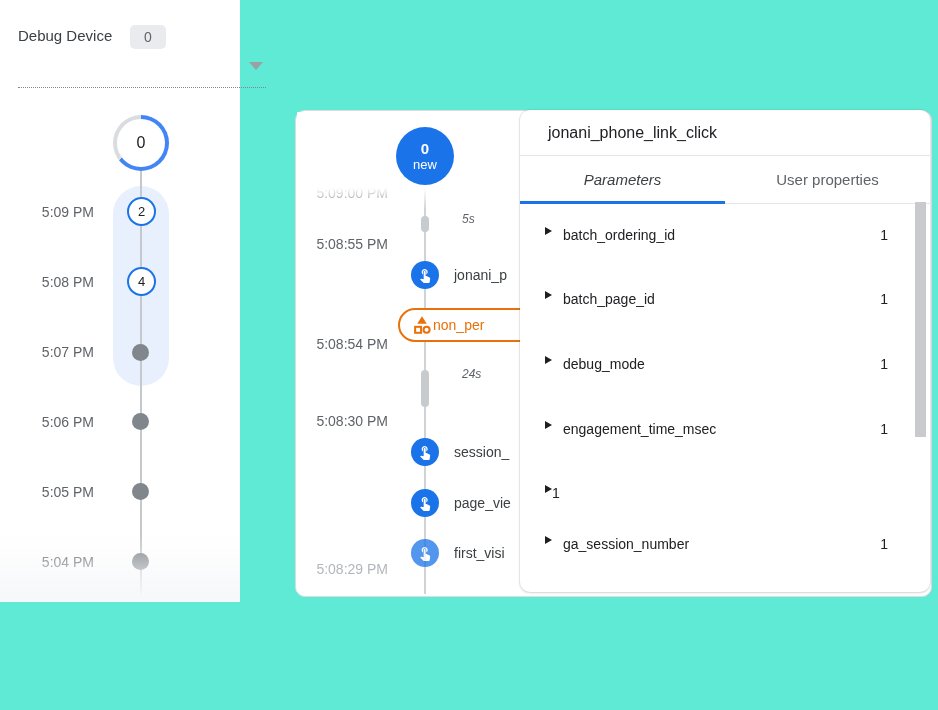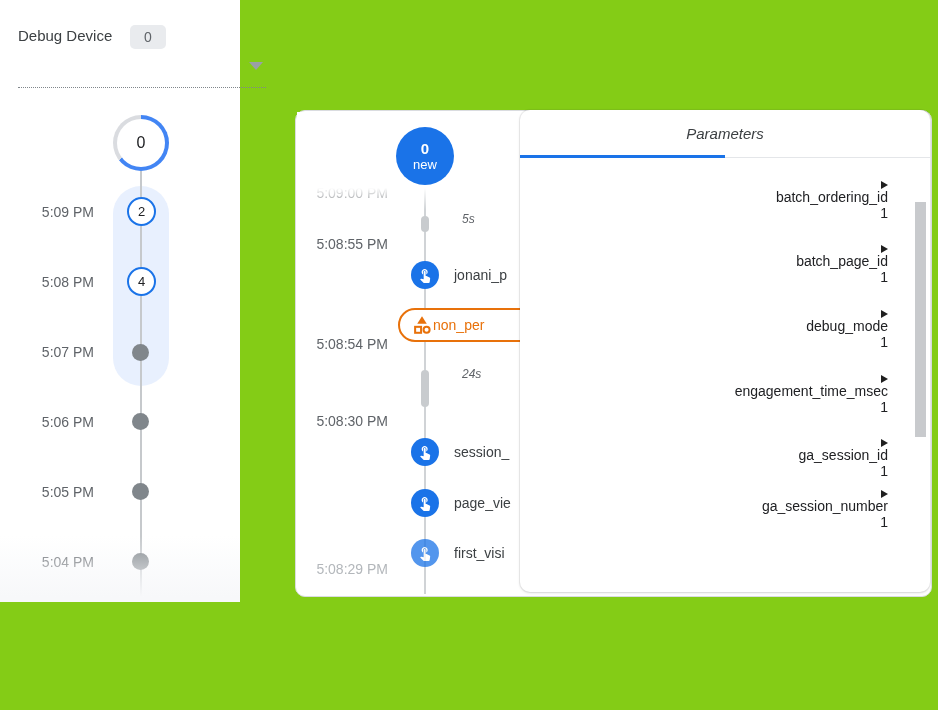--- a/index.html
+++ b/index.html
@@ -1,19 +1,19 @@
 <!DOCTYPE html>
 <html><head>
 <meta charset="utf-8">
 <style>
   * { margin:0; padding:0; box-sizing:border-box; }
   html,body { background:#f7f8fa; }
   .stage {
     position:relative; width:938px; height:710px; overflow:hidden;
-    background:#84cc16;
+    background:#5eead4;
     font-family:"Liberation Sans", sans-serif;
     color:#3c4043; font-size:14px;
   }
   
   .left-bg { position:absolute; left:0; top:0; width:240px; height:600px; background:#ffffff; }
 
   
   .dd-label { position:absolute; left:18px; top:27px; font-size:15px; color:#3c4043; }
   .dd-count { position:absolute; left:130px; top:25px; width:36px; height:24px;
     background:#e9ebee; border-radius:5px; color:#5f6368; font-size:14px;
@@ -81,21 +81,21 @@
     box-shadow:0 0 0 1px rgba(60,64,67,.08), 0 1px 3px rgba(60,64,67,.16); }
   .dp-title { height:46px; line-height:46px; padding-left:28px; font-size:16px; color:#202124;
     border-bottom:1px solid #e4e6e9; white-space:nowrap; }
   .dp-tabs { position:relative; height:48px; display:flex; border-bottom:1px solid #e4e6e9; }
   .dp-tab { flex:1; text-align:center; line-height:48px; font-size:15px; color:#5f6368; cursor:pointer; }
   .dp-tab.active { color:#3c4043;font-style:italic; }
   .dp-tab-underline { position:absolute; left:0; bottom:-1px; width:50%; height:3px;
     background:#1a73e8; z-index:1; }
   .dp-params { position:relative; height:386px; }
   .dp-row { position:absolute; left:25px; right:42px; height:20px; display:flex;
-    align-items:flex-end; cursor:pointer;flex-direction:column; }
+    align-items:flex-start; cursor:pointer; }
   .r1{top:23px}.r2{top:87px}.r3{top:152px}.r4{top:217px}.r5{top:281px}.r6{top:332px}
   .dp-arrow { width:0; height:0; border-left:7px solid #1f1f1f;
     border-top:4.5px solid transparent; border-bottom:4.5px solid transparent; }
   .dp-name { margin-left:11px; font-size:14px; color:#202124; flex:1; white-space:nowrap; }
   .dp-value { font-size:14px; color:#202124; }
   .dp-scroll-thumb { position:absolute; left:395px; top:92px; width:11px; height:235px;
     background:#c8cacd; }
 </style>
 </head>
 <body>
@@ -182,22 +182,24 @@
     <div class="s-event-label el5">first_visi</div>
 
     <div class="s-top-fade"></div>
     <div class="s-badge">
       <span class="n">0</span>
       <span class="t">new</span>
     </div>
   </div>
 
   <div class="detail-panel">
+    <div class="dp-title">jonani_phone_link_click</div>
     <div class="dp-tabs">
       <div class="dp-tab active">Parameters</div>
+      <div class="dp-tab">User properties</div>
       <div class="dp-tab-underline"></div>
     </div>
     <div class="dp-params">
       <div class="dp-row r1">
         <span class="dp-arrow"></span>
         <span class="dp-name">batch_ordering_id</span>
         <span class="dp-value">1</span>
       </div>
       <div class="dp-row r2">
         <span class="dp-arrow"></span>
@@ -209,21 +211,20 @@
         <span class="dp-name">debug_mode</span>
         <span class="dp-value">1</span>
       </div>
       <div class="dp-row r4">
         <span class="dp-arrow"></span>
         <span class="dp-name">engagement_time_msec</span>
         <span class="dp-value">1</span>
       </div>
       <div class="dp-row r5">
         <span class="dp-arrow"></span>
-        <span class="dp-name">ga_session_id</span>
         <span class="dp-value">1</span>
       </div>
       <div class="dp-row r6">
         <span class="dp-arrow"></span>
         <span class="dp-name">ga_session_number</span>
         <span class="dp-value">1</span>
       </div>
     </div>
     <div class="dp-scroll-thumb"></div>
   </div>

